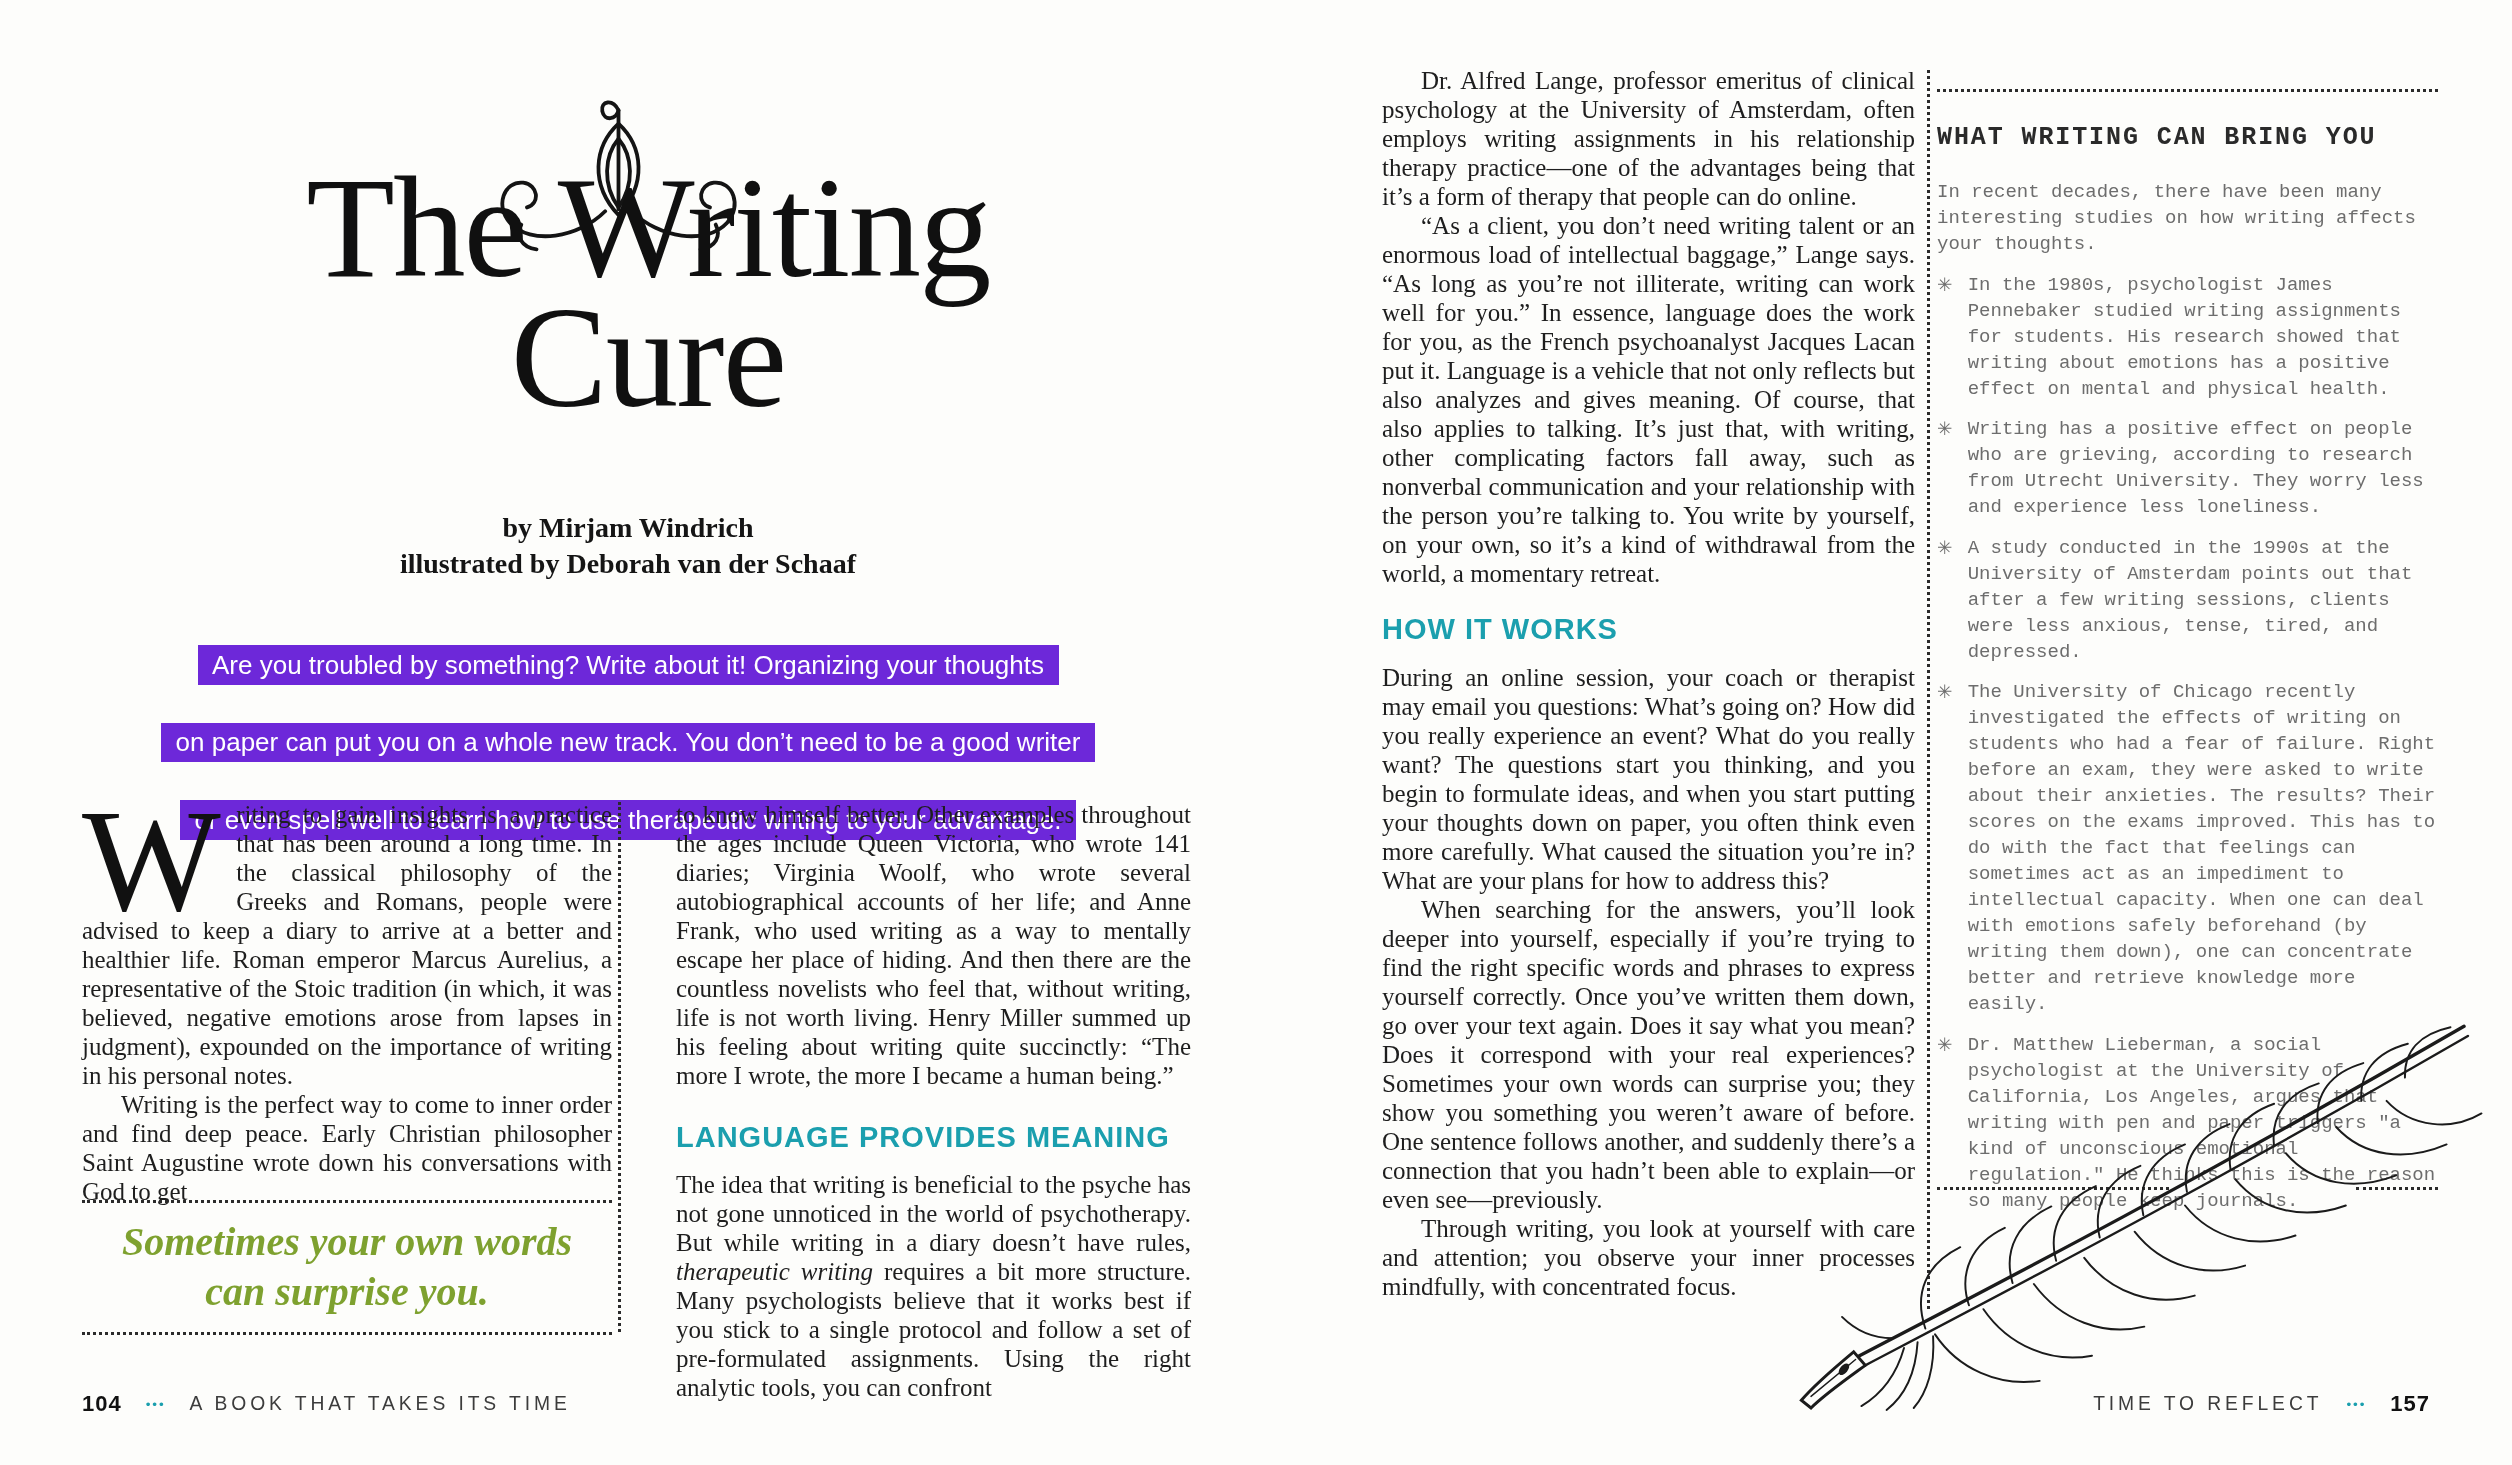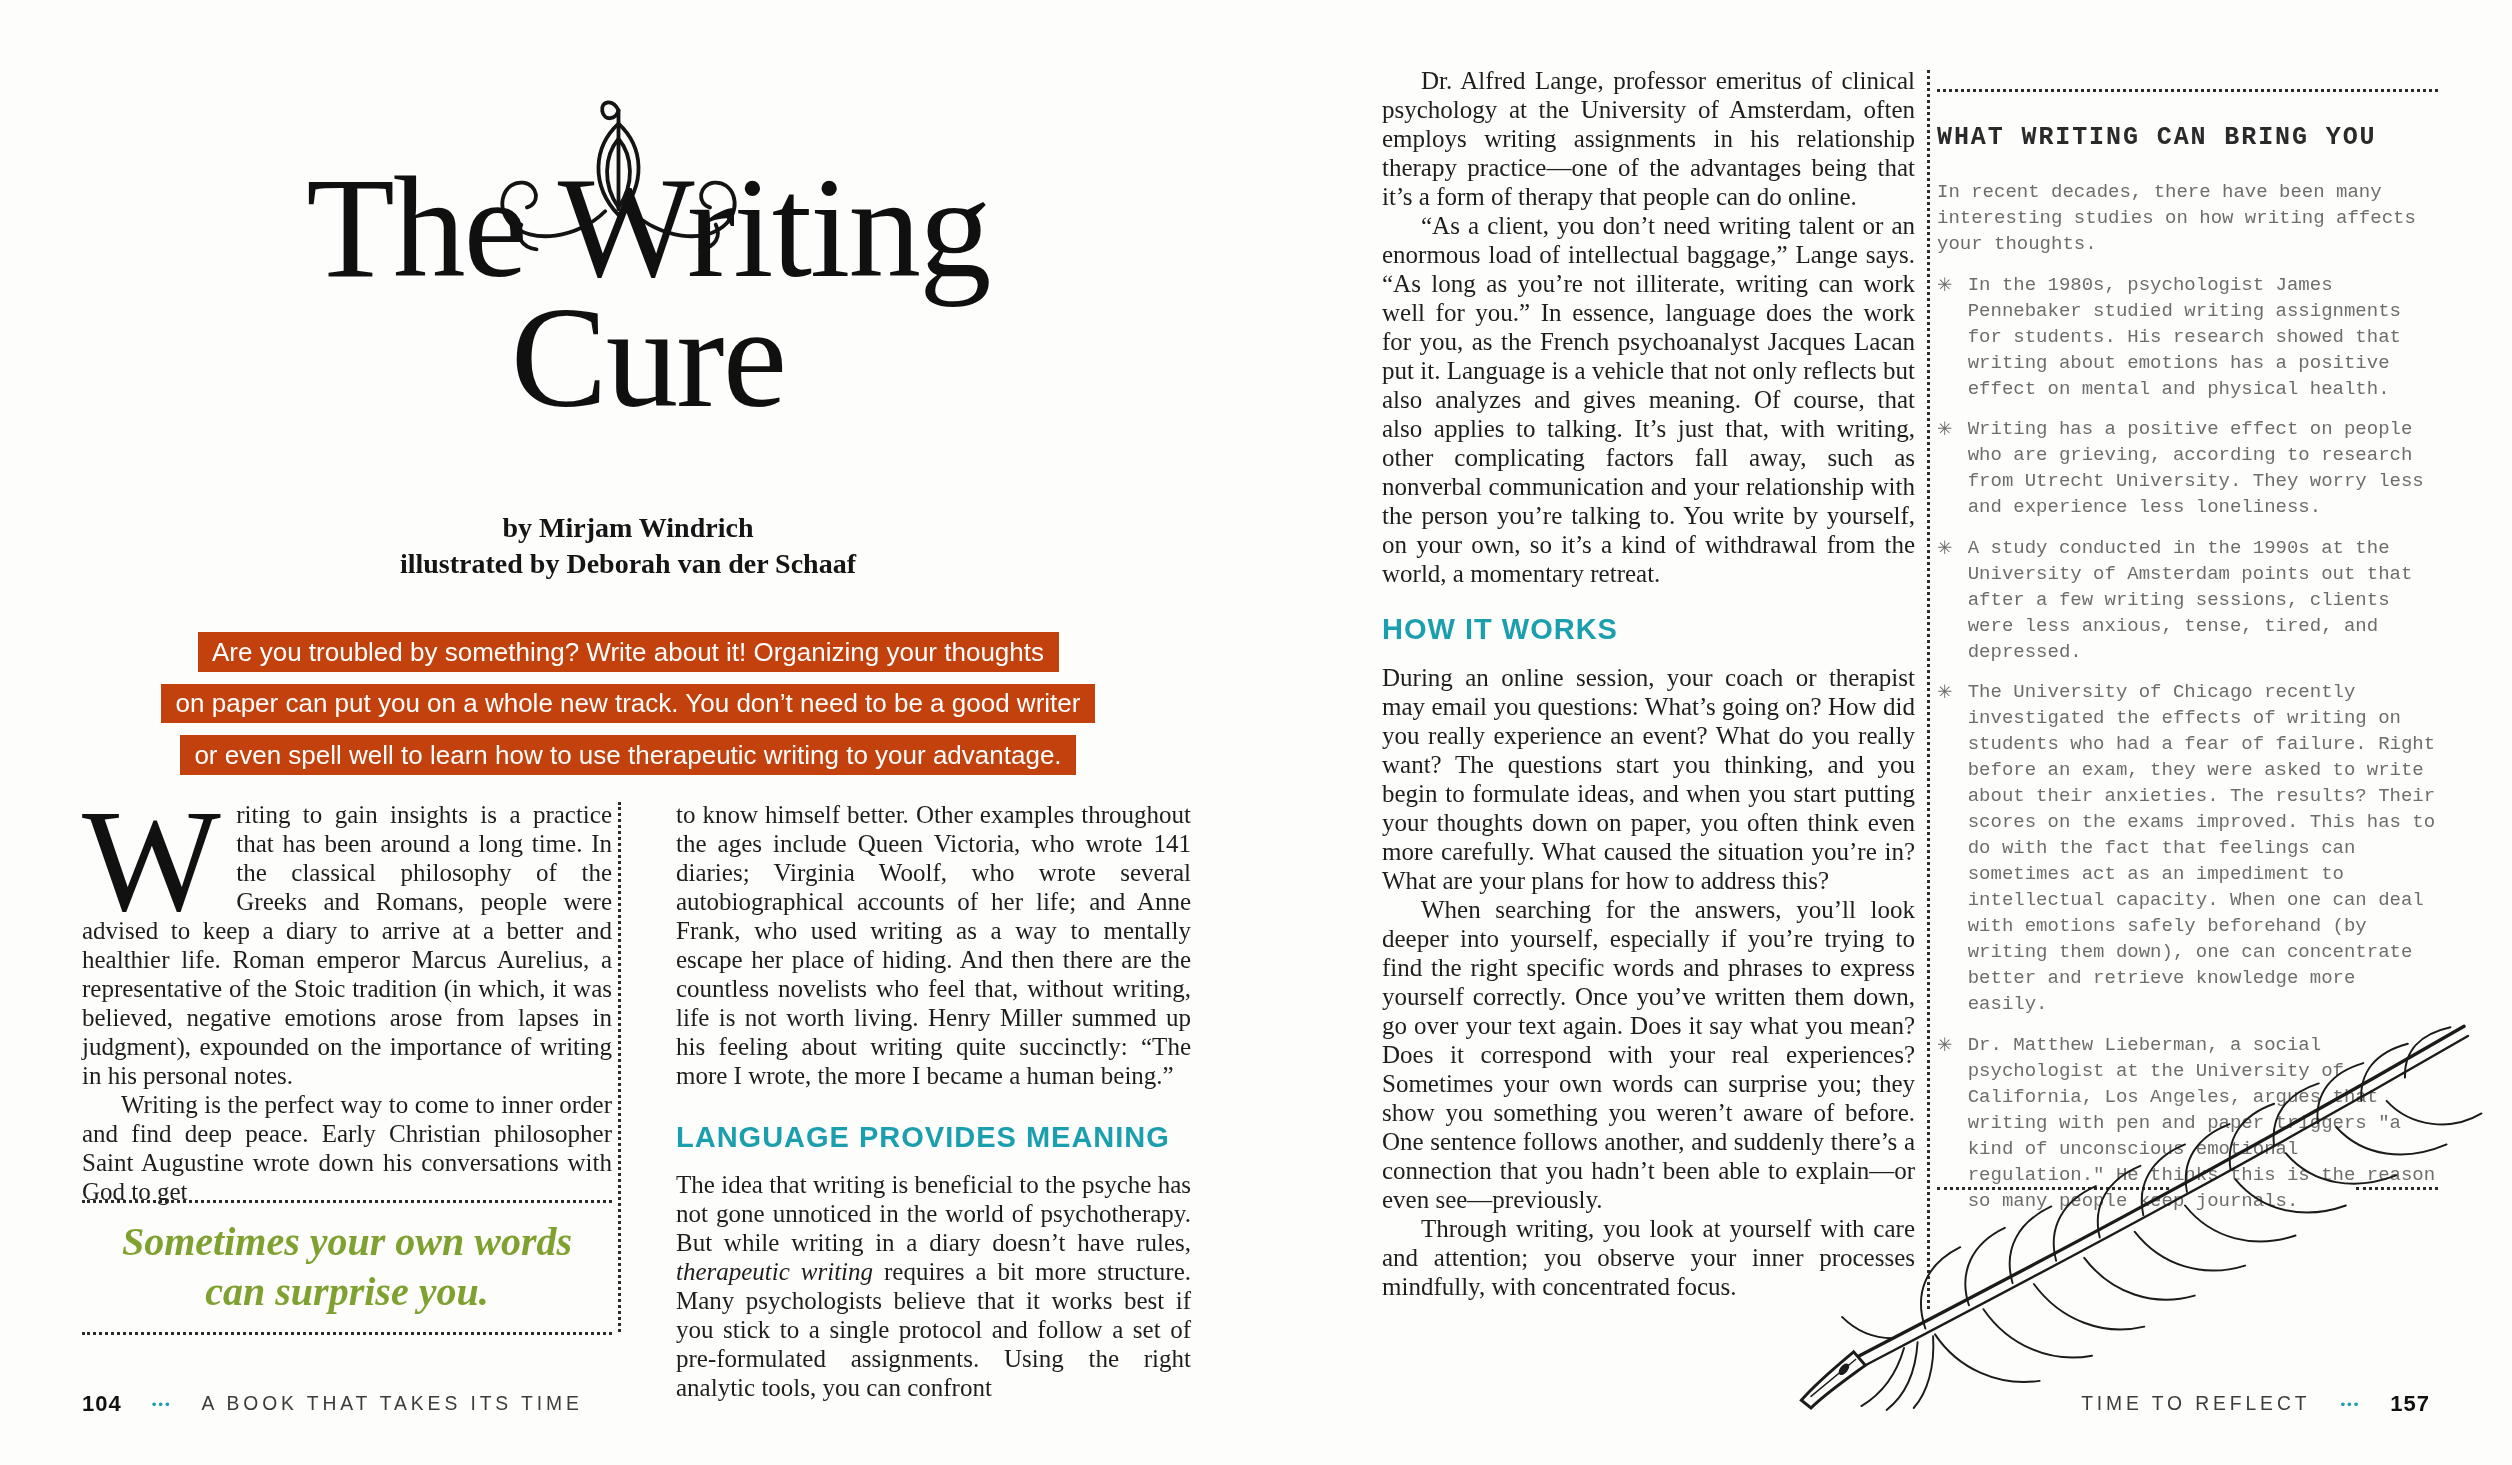--- a/index.html
+++ b/index.html
@@ -26,23 +26,23 @@
     font-family:"Liberation Serif","DejaVu Serif",serif;
     font-size:145px;line-height:130px;color:#101010;letter-spacing:-1.9px;padding-left:20px;
   }
   .byline{
     position:absolute;left:0;top:510px;width:1256px;text-align:center;
     font-family:"Liberation Serif","DejaVu Serif",serif;
     font-weight:bold;font-size:28px;line-height:36px;color:#151515;
   }
   .intro-highlight{position:absolute;left:0;top:626px;width:1256px;text-align:center;}
   .intro-highlight .hl{
-    display:inline-block;background:#c2410c;color:#fff;
+    display:inline-block;background:#6d28d9;color:#fff;
     font-family:"Liberation Sans","DejaVu Sans",sans-serif;
-    font-size:26px;line-height:28px;padding:5.8px 14.5px;margin:6px 0;
+    font-size:26px;line-height:28px;padding:5.8px 14.5px;margin:19px 0;
   }
   .col-left-1{position:absolute;left:82px;top:800px;width:530px;}
   .col-left-2{position:absolute;left:676px;top:800px;width:515px;}
   .divider-left{left:618px;top:802px;height:530px;}
   .dropcap{
     float:left;font-family:"Liberation Serif","DejaVu Serif",serif;
     font-size:147px;line-height:102px;padding:9.7px 15.5px 0 0;color:#111;
   }
   .lp-heading{margin-top:31px;margin-bottom:15.5px;}
   .pullquote-box{position:absolute;left:82px;top:1200px;width:530px;text-align:center;}
@@ -70,21 +70,21 @@
   .sidebar-bullet{display:flex;gap:9.7px;margin-top:14.5px;}
   .bullet-marker{
     flex:0 0 21px;font-family:"DejaVu Sans",sans-serif;
     font-size:18.4px;line-height:26px;color:#6d6d6d;
   }
   .sidebar-botrule-a{left:1937px;top:1187px;width:232px;}
   .sidebar-botrule-b{left:2356px;top:1187px;width:82px;}
   .feather{position:absolute;left:1780px;top:997px;width:717px;height:417px;}
   
   .footer{
-    position:absolute;top:1391px;display:flex;align-items:center;gap:30px;
+    position:absolute;top:1391px;display:flex;align-items:center;gap:24px;
     font-family:"Liberation Sans","DejaVu Sans",sans-serif;
   }
   .footer-left{left:82px;}
   .footer-right{right:82px;}
   .page-num{font-weight:bold;font-size:22px;color:#111;letter-spacing:1px;}
   .footer-dots{color:#1b9fae;font-size:13.5px;letter-spacing:1.9px;padding-top:1.9px;}
   .footer-label{font-size:19.3px;letter-spacing:3.9px;color:#3c3c3c;}
 </style>
 </head>
 <body>

